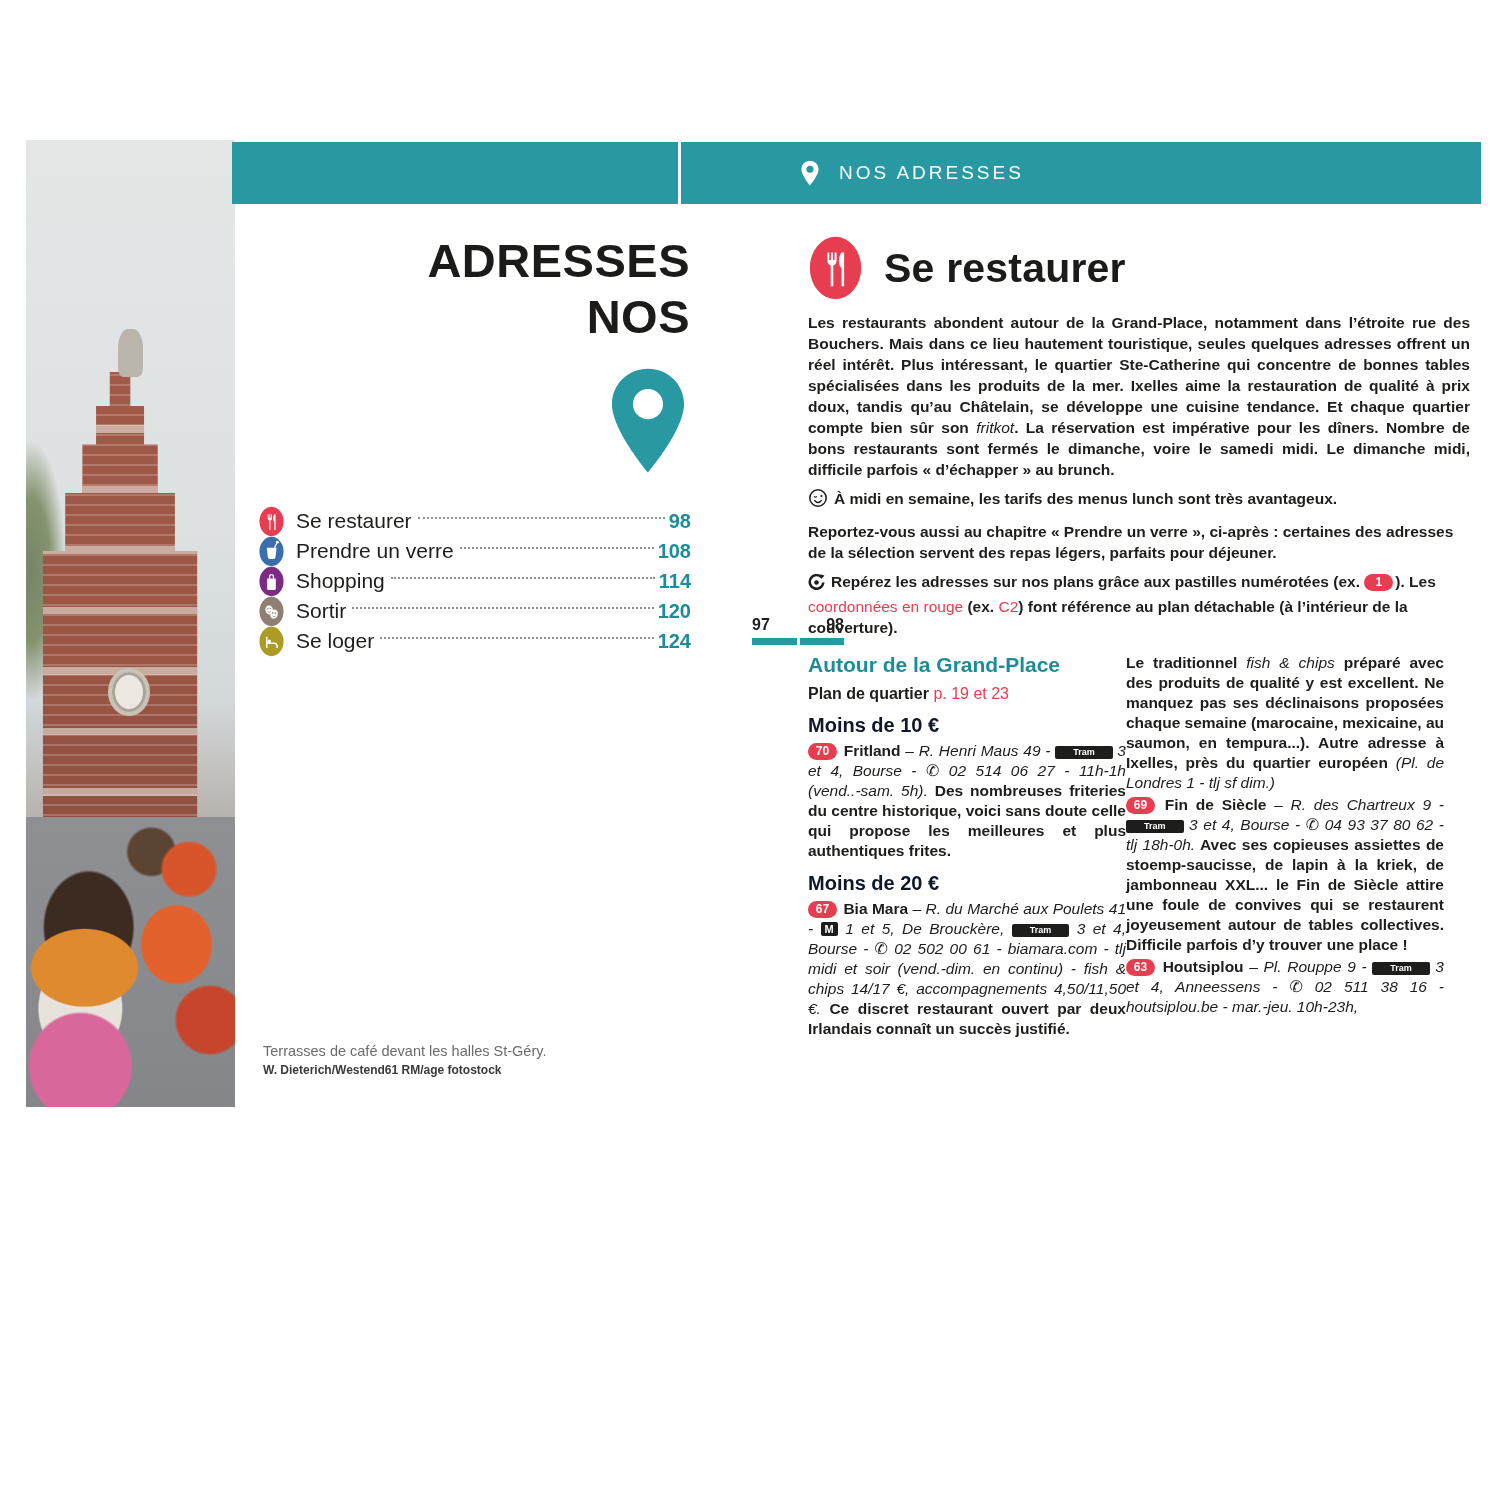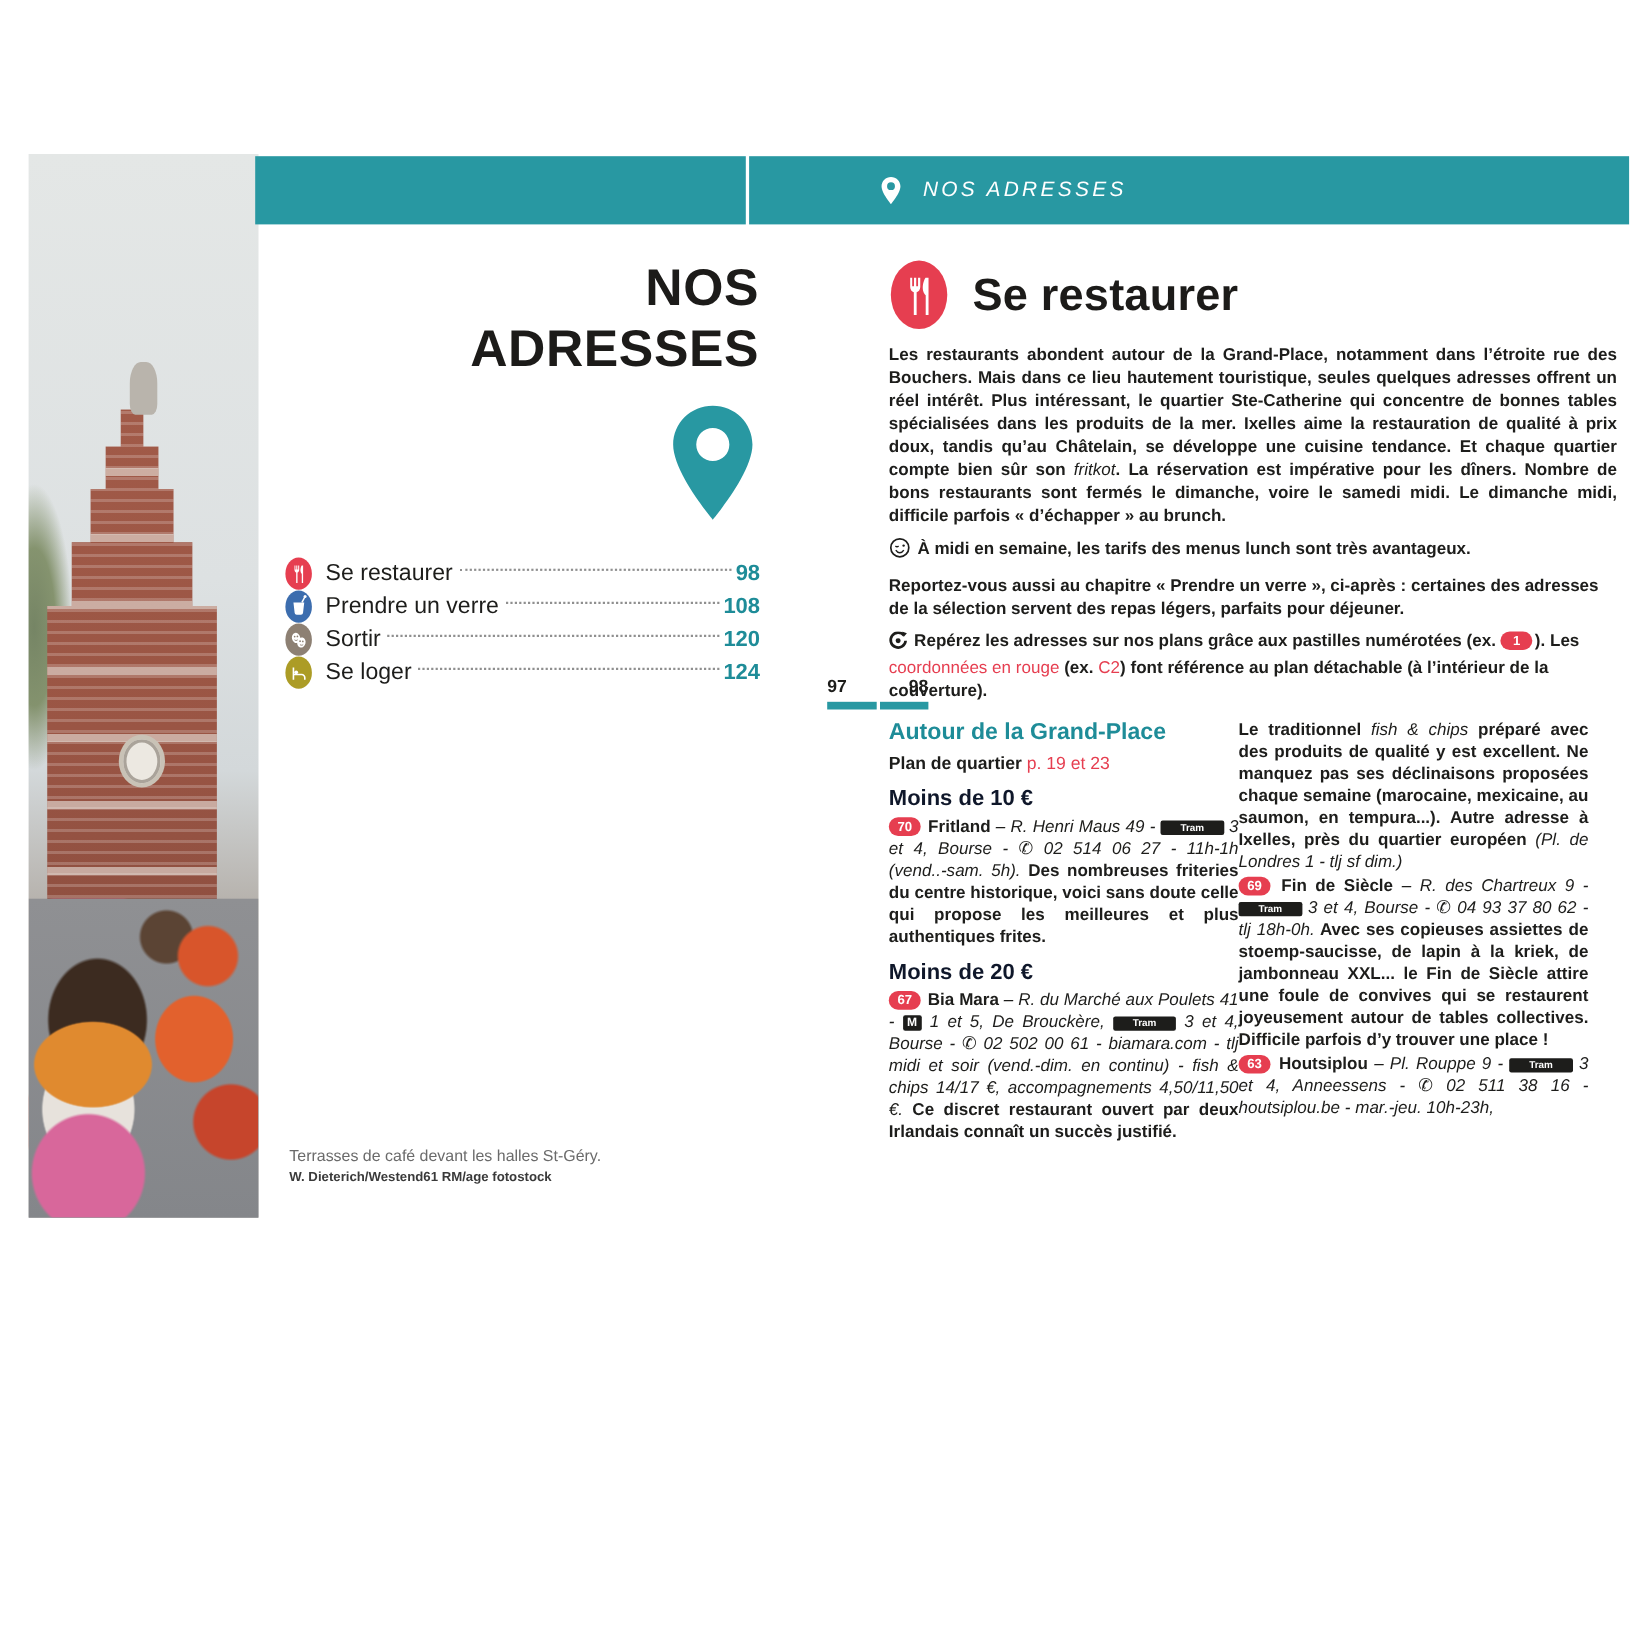--- a/index.html
+++ b/index.html
@@ -30,21 +30,21 @@
       radial-gradient(ellipse 38% 34% at 30% 38%, #3c2b20 0 55%, transparent 58%),
       radial-gradient(ellipse 34% 30% at 26% 66%, #e7e2dc 0 58%, transparent 60%),
       radial-gradient(ellipse 30% 24% at 72% 44%, #e2612d 0 55%, transparent 58%),
       radial-gradient(circle at 60% 12%, #5b4434 0 8%, transparent 9%),
       radial-gradient(circle at 88% 70%, #c6452c 0 12%, transparent 13%),
       linear-gradient(180deg,#8f9093 0%,#84868a 100%);}
 
   
   .bar{position:absolute;top:142px;height:62px;background:#2898a2;}
   .bar-left{left:232px;width:446px;}
-  .bar-right{left:681px;width:800px;display:flex;align-items:center;font-style:italic;}
+  .bar-right{left:681px;width:800px;display:flex;align-items:center;}
   .bar-right .pin{margin-left:119px;display:flex;align-items:center;}
   .bar-right .bar-label{color:#ffffff;font-size:19px;letter-spacing:3px;margin-left:19px;font-weight:400;}
 
   
   .big-title{position:absolute;left:300px;top:233px;width:390px;text-align:right;font-size:47px;line-height:56px;font-weight:800;color:#1c1b19;letter-spacing:.5px;}
   .big-pin{position:absolute;left:606px;top:366px;}
   .toc{position:absolute;left:258px;top:506px;width:433px;}
   .toc-row{display:flex;align-items:center;height:30px;}
   .toc-row .ticon{flex:0 0 27px;height:31px;margin-right:11px;}
   .toc-row .tlabel{font-size:21px;color:#1d1d1b;}
@@ -105,22 +105,22 @@
   <div class="bar bar-right">
     <span class="pin" id="bar-pin">
         <svg width="20" height="27" viewBox="0 0 24 32">
           <path fill="#ffffff" d="M12 .8C6.3.8 1.7 5.3 1.7 10.9c0 7.4 10.3 19.5 10.3 19.5s10.3-12.1 10.3-19.5C22.3 5.3 17.7.8 12 .8zm0 14.4a4.3 4.3 0 110-8.6 4.3 4.3 0 010 8.6z"></path>
         </svg>
       </span>
     <span class="bar-label">NOS ADRESSES</span>
   </div>
 
   <div class="big-title">
+    <div>ADRESSES</div>
     <div>NOS</div>
-    <div>ADRESSES</div>
   </div>
   <div class="big-pin" id="big-pin"><svg width="84" height="112" viewBox="0 0 24 32">
         <path fill="#2898a2" d="M12 .8C6.3.8 1.7 5.3 1.7 10.9c0 7.4 10.3 19.5 10.3 19.5s10.3-12.1 10.3-19.5C22.3 5.3 17.7.8 12 .8zm0 14.4a4.3 4.3 0 110-8.6 4.3 4.3 0 010 8.6z"></path>
       </svg></div>
 
   <div class="toc" id="toc">
       <div class="toc-row">
         <span class="ticon"><svg width="27" height="31" viewBox="0 0 30 36">
             <ellipse cx="15" cy="18" rx="14" ry="17" fill="#e63e50"></ellipse>
             <path fill="#fff" d="M10.6 9.5v4.6c0 1.3.8 2.3 1.8 2.6V28h1.4V16.7c1-.3 1.8-1.3 1.8-2.6V9.5h-1.1v4.2h-.9V9.5h-1.1v4.2h-.9V9.5z"></path>
@@ -133,20 +133,30 @@
       <div class="toc-row">
         <span class="ticon"><svg width="27" height="31" viewBox="0 0 30 36">
             <ellipse cx="15" cy="18" rx="14" ry="17" fill="#3c6dae"></ellipse>
             <path fill="#fff" d="M9.5 13.5h11.4l-1.3 11.2a2.2 2.2 0 01-2.2 1.9h-4.4a2.2 2.2 0 01-2.2-1.9z"></path>
             <line x1="18.5" y1="13.5" x2="21.5" y2="7.8" stroke="#fff" stroke-width="1.6"></line>
             <circle cx="21.8" cy="7.2" r="1.6" fill="#fff"></circle>
           </svg></span>
         <span class="tlabel">Prendre un verre</span>
         <span class="leader"></span>
         <span class="tpage">108</span>
+      </div>
+      <div class="toc-row">
+        <span class="ticon"><svg width="27" height="31" viewBox="0 0 30 36">
+            <ellipse cx="15" cy="18" rx="14" ry="17" fill="#7c2b83"></ellipse>
+            <path fill="#fff" d="M10 14.5h10V26a1.8 1.8 0 01-1.8 1.8h-6.4A1.8 1.8 0 0110 26z"></path>
+            <path d="M12.8 14.5v-2.3a2.2 2.2 0 014.4 0v2.3" stroke="#fff" stroke-width="1.5" fill="none"></path>
+          </svg></span>
+        <span class="tlabel">Shopping</span>
+        <span class="leader"></span>
+        <span class="tpage">114</span>
       </div>
       <div class="toc-row">
         <span class="ticon"><svg width="27" height="31" viewBox="0 0 30 36">
             <ellipse cx="15" cy="18" rx="14" ry="17" fill="#8d8073"></ellipse>
             <ellipse cx="12.3" cy="16.2" rx="4.4" ry="5.4" fill="#fff" transform="rotate(-14 12.3 16.2)"></ellipse>
             <circle cx="10.8" cy="14.8" r=".9" fill="#8d8073"></circle>
             <circle cx="13.7" cy="14.6" r=".9" fill="#8d8073"></circle>
             <path d="M10.6 18.2c1 .9 2.4.9 3.4 0" stroke="#8d8073" stroke-width="1" fill="none"></path>
             <ellipse cx="17.9" cy="21" rx="4.4" ry="5.4" fill="#fff" transform="rotate(14 17.9 21)"></ellipse>
             <circle cx="16.5" cy="19.6" r=".9" fill="#8d8073"></circle>

